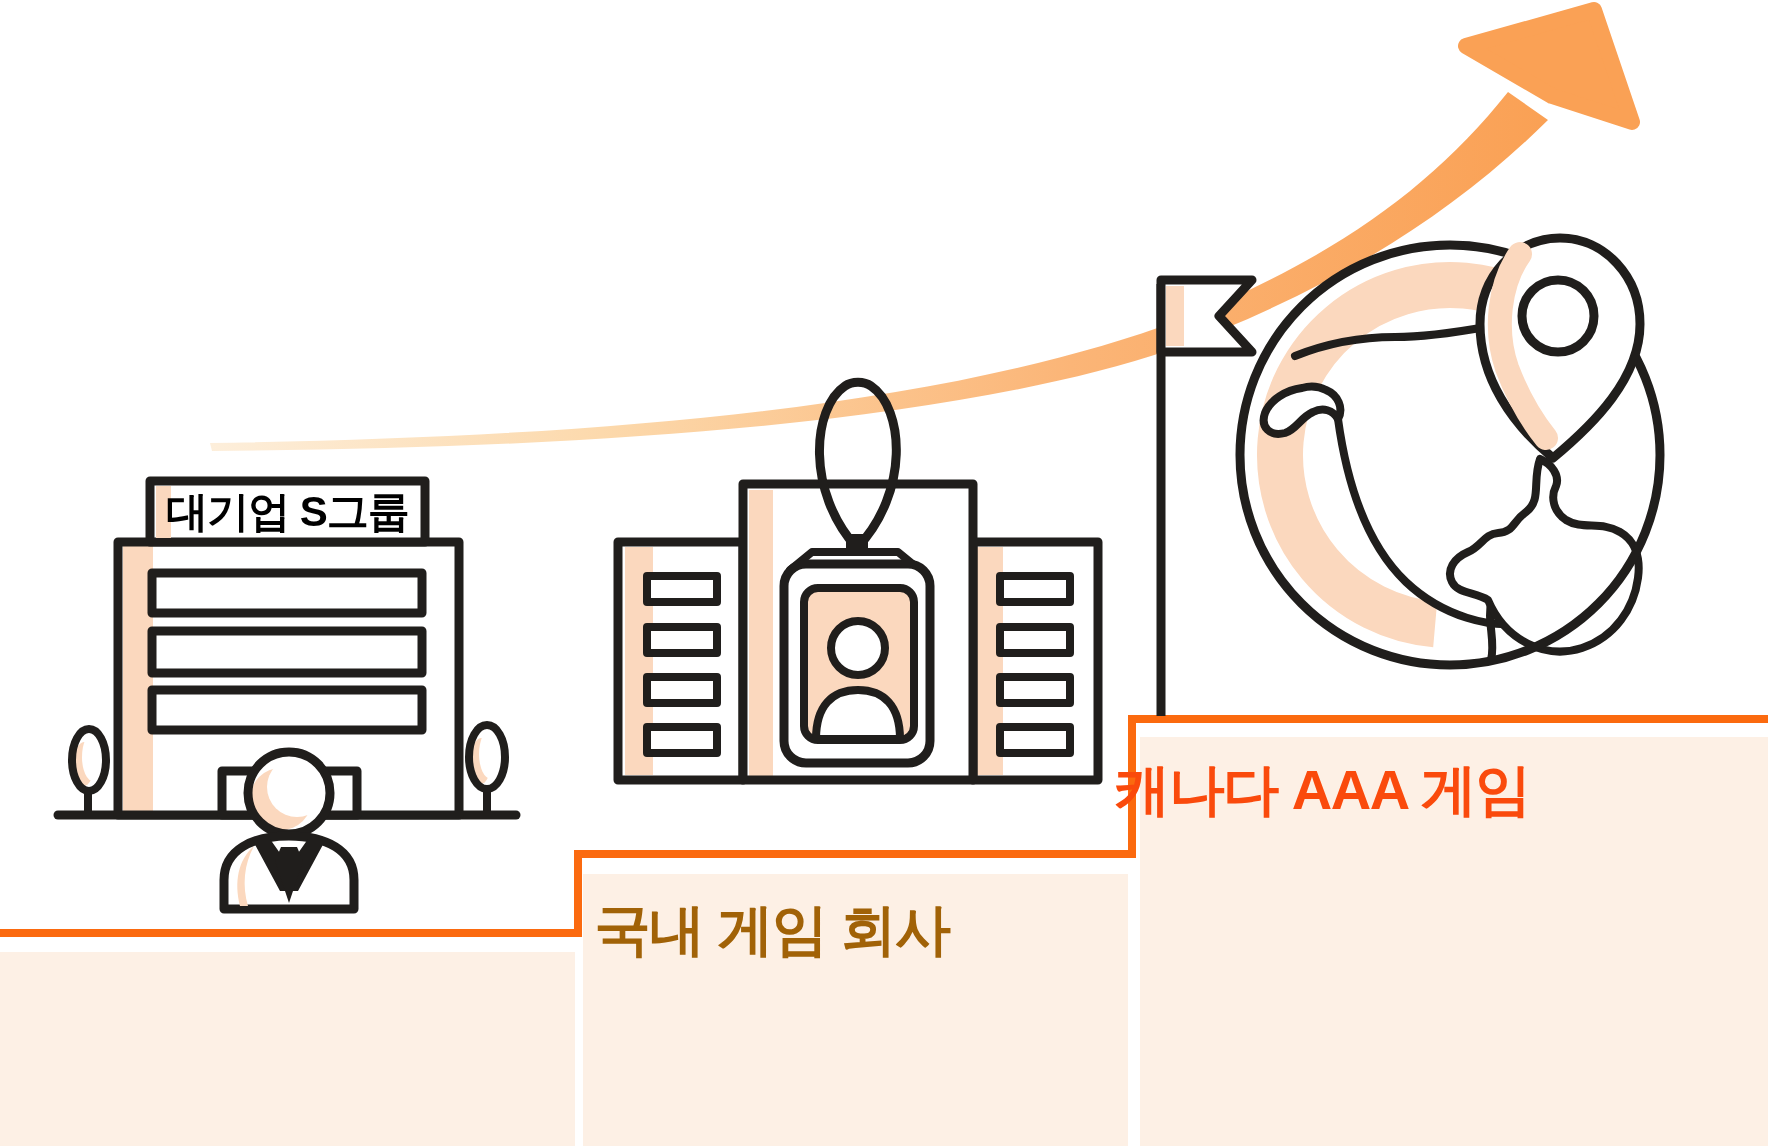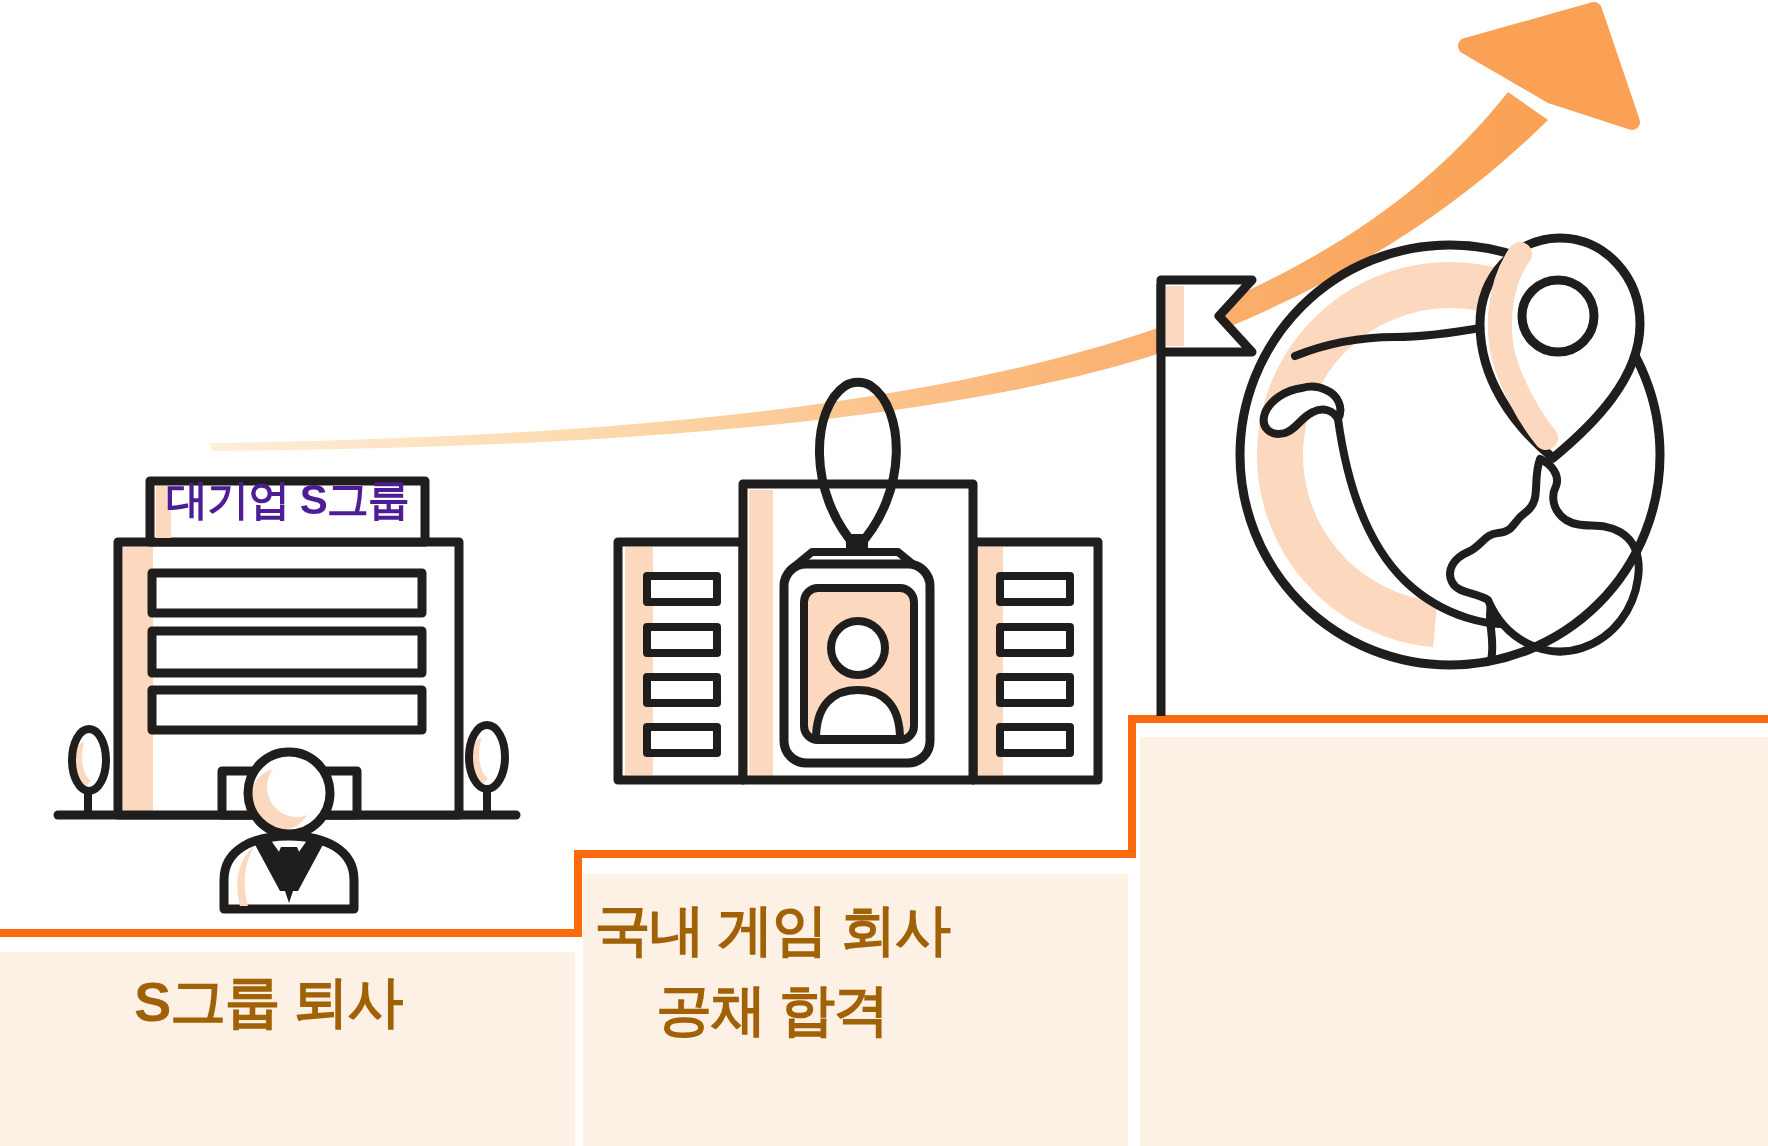--- a/index.html
+++ b/index.html
@@ -9,23 +9,23 @@
   }
   .card{position:absolute;background:#FDF0E5;z-index:1;}
   .illustration{position:absolute;left:0;top:0;z-index:2;pointer-events:none;}
   .step-text{
     position:absolute;z-index:3;width:520px;text-align:center;
     font-weight:800;font-size:56px;line-height:80px;letter-spacing:-1.5px;
     color:#a16207;white-space:nowrap;
   }
   .step-text.orange{color:#FA4A0C;}
   .sign-text{
-    position:absolute;z-index:3;left:150px;top:469px;width:275px;height:61px;
+    position:absolute;z-index:3;left:150px;top:481px;width:275px;height:61px;
     display:flex;align-items:center;justify-content:center;
-    font-weight:800;font-size:42px;letter-spacing:-1px;color:#4c1d95;white-space:nowrap;
+    font-weight:800;font-size:42px;letter-spacing:-1px;color:#000000;white-space:nowrap;
   }
 </style>
 </head>
 <body>
 
 <div class="canvas">
 
   <div class="card" style="left:0;top:952px;width:575px;height:194px;"></div>
   <div class="card" style="left:583px;top:874px;width:545px;height:272px;"></div>
   <div class="card" style="left:1140px;top:737px;width:628px;height:409px;"></div>
@@ -158,24 +158,23 @@
       <path d="M 1553 458 C 1512 424 1480 378 1480 324 C 1480 277 1515 238 1560 238
                C 1605 238 1640 277 1640 324 C 1640 378 1594 424 1553 458 Z" fill="#ffffff" stroke="#201E1C" stroke-width="9" stroke-linejoin="round"></path>
       <path d="M 1520 254 C 1499 284 1494 330 1507 368 C 1516 392 1530 418 1546 438" fill="none" stroke="#FBD8BE" stroke-width="24" stroke-linecap="round"></path>
       <circle cx="1558" cy="316" r="36" fill="#ffffff" stroke="#201E1C" stroke-width="9"></circle>
     </g>
   </svg>
 
   <div class="sign-text">대기업 S그룹</div>
 
   <div class="step-text" style="left:8px;top:962px;">
-    <div>S그룹 퇴사</div>
   </div>
 
   <div class="step-text" style="left:512px;top:890px;">
     <div>국내 게임 회사</div>
-    <div>공채 합격</div>
   </div>
 
   <div class="step-text orange" style="left:1062px;top:750px;">
+    <div>캐나다 AAA 게임</div>
   </div>
 
 </div>
 
 </body></html>

